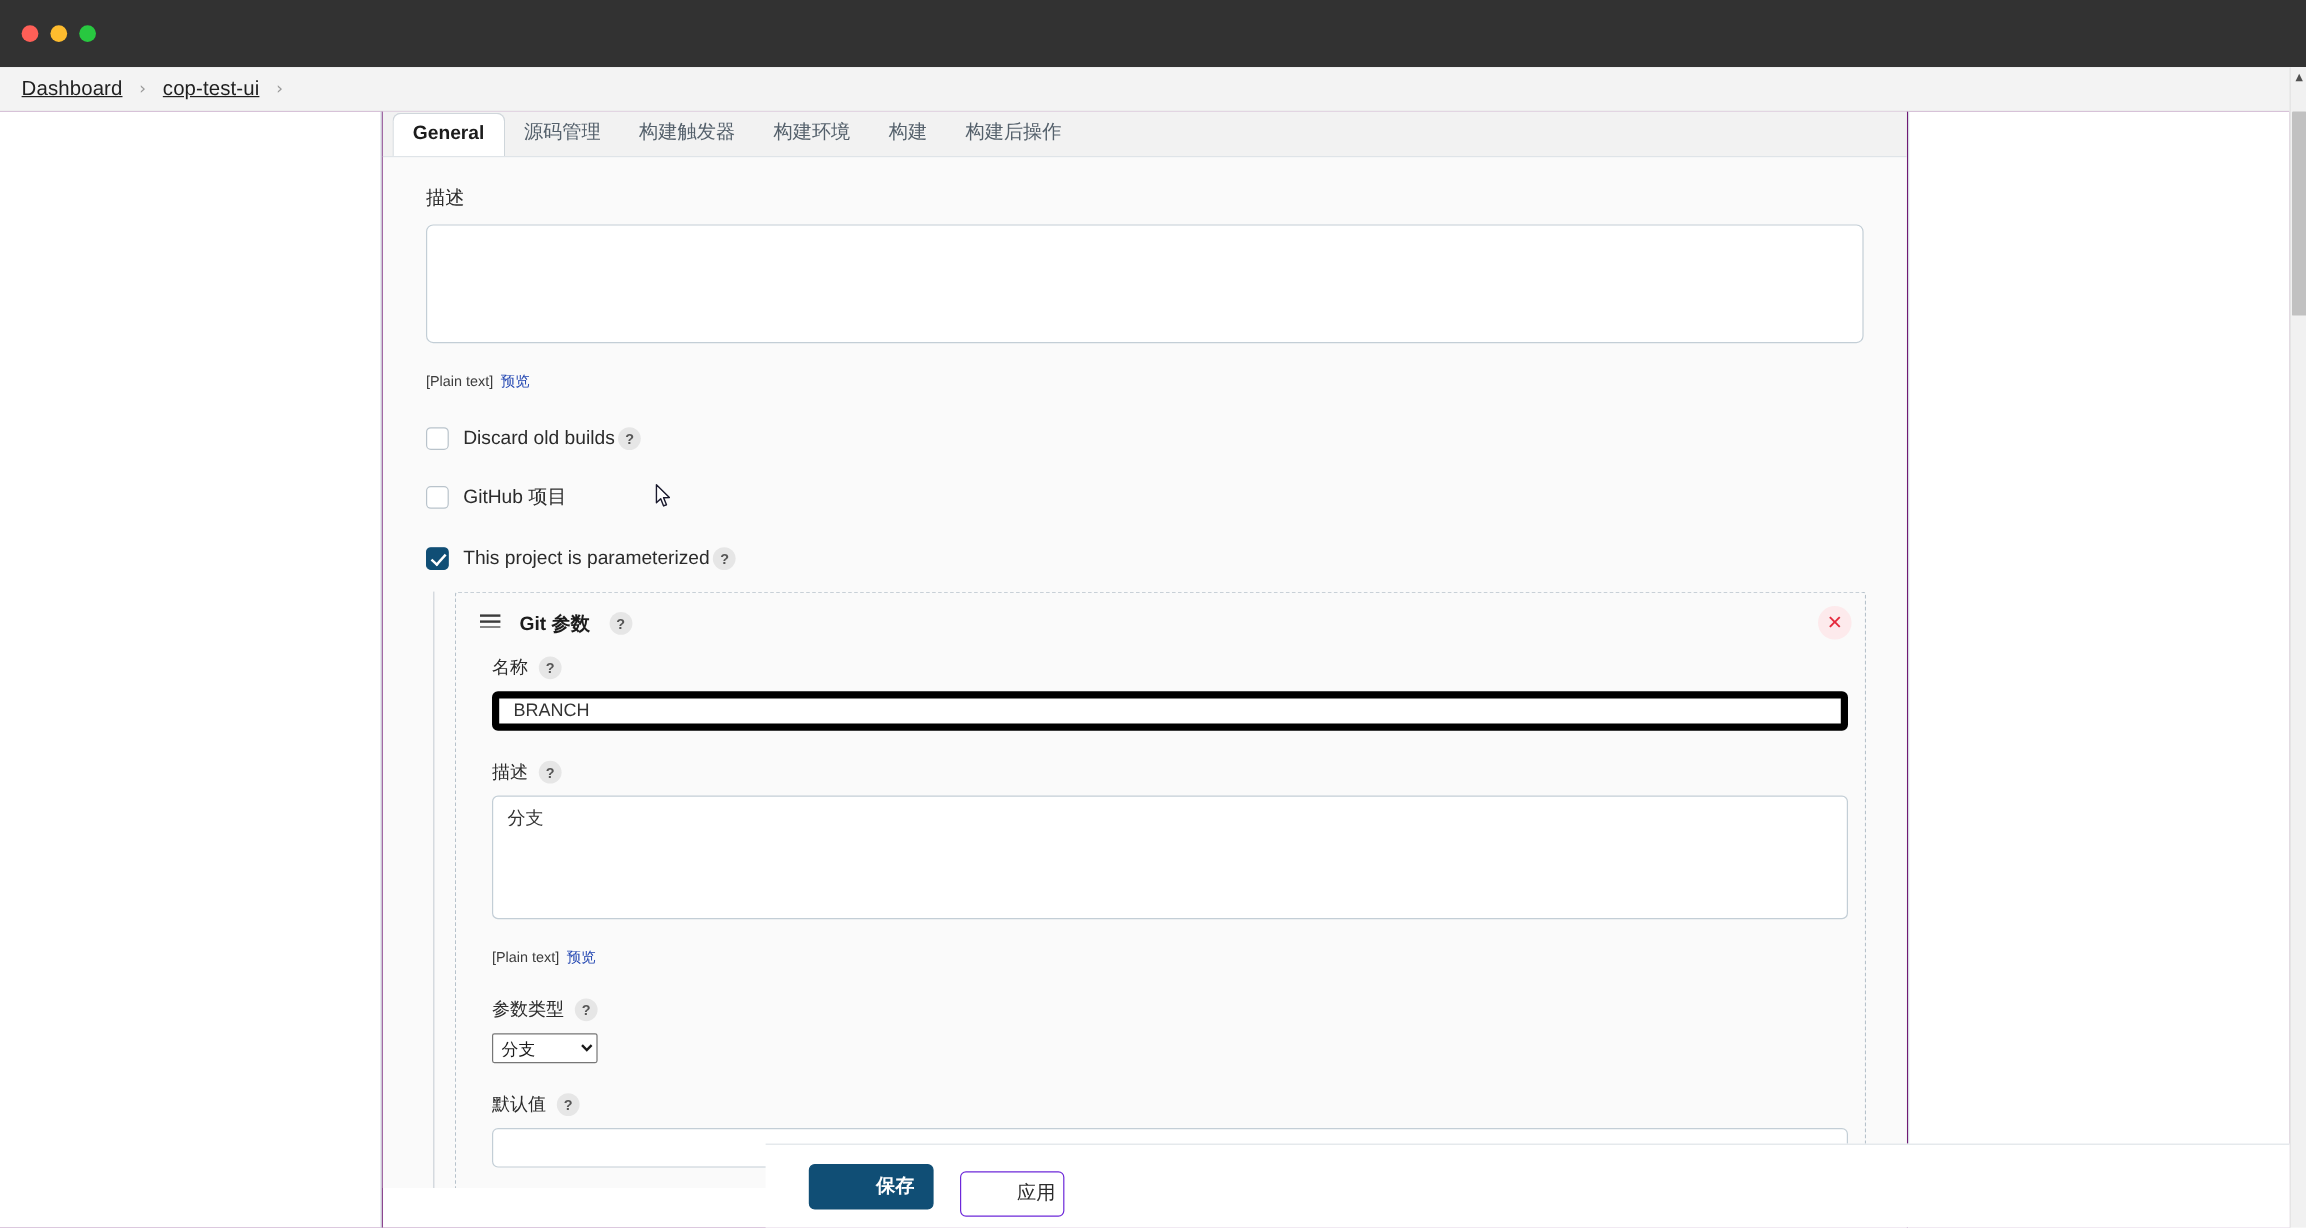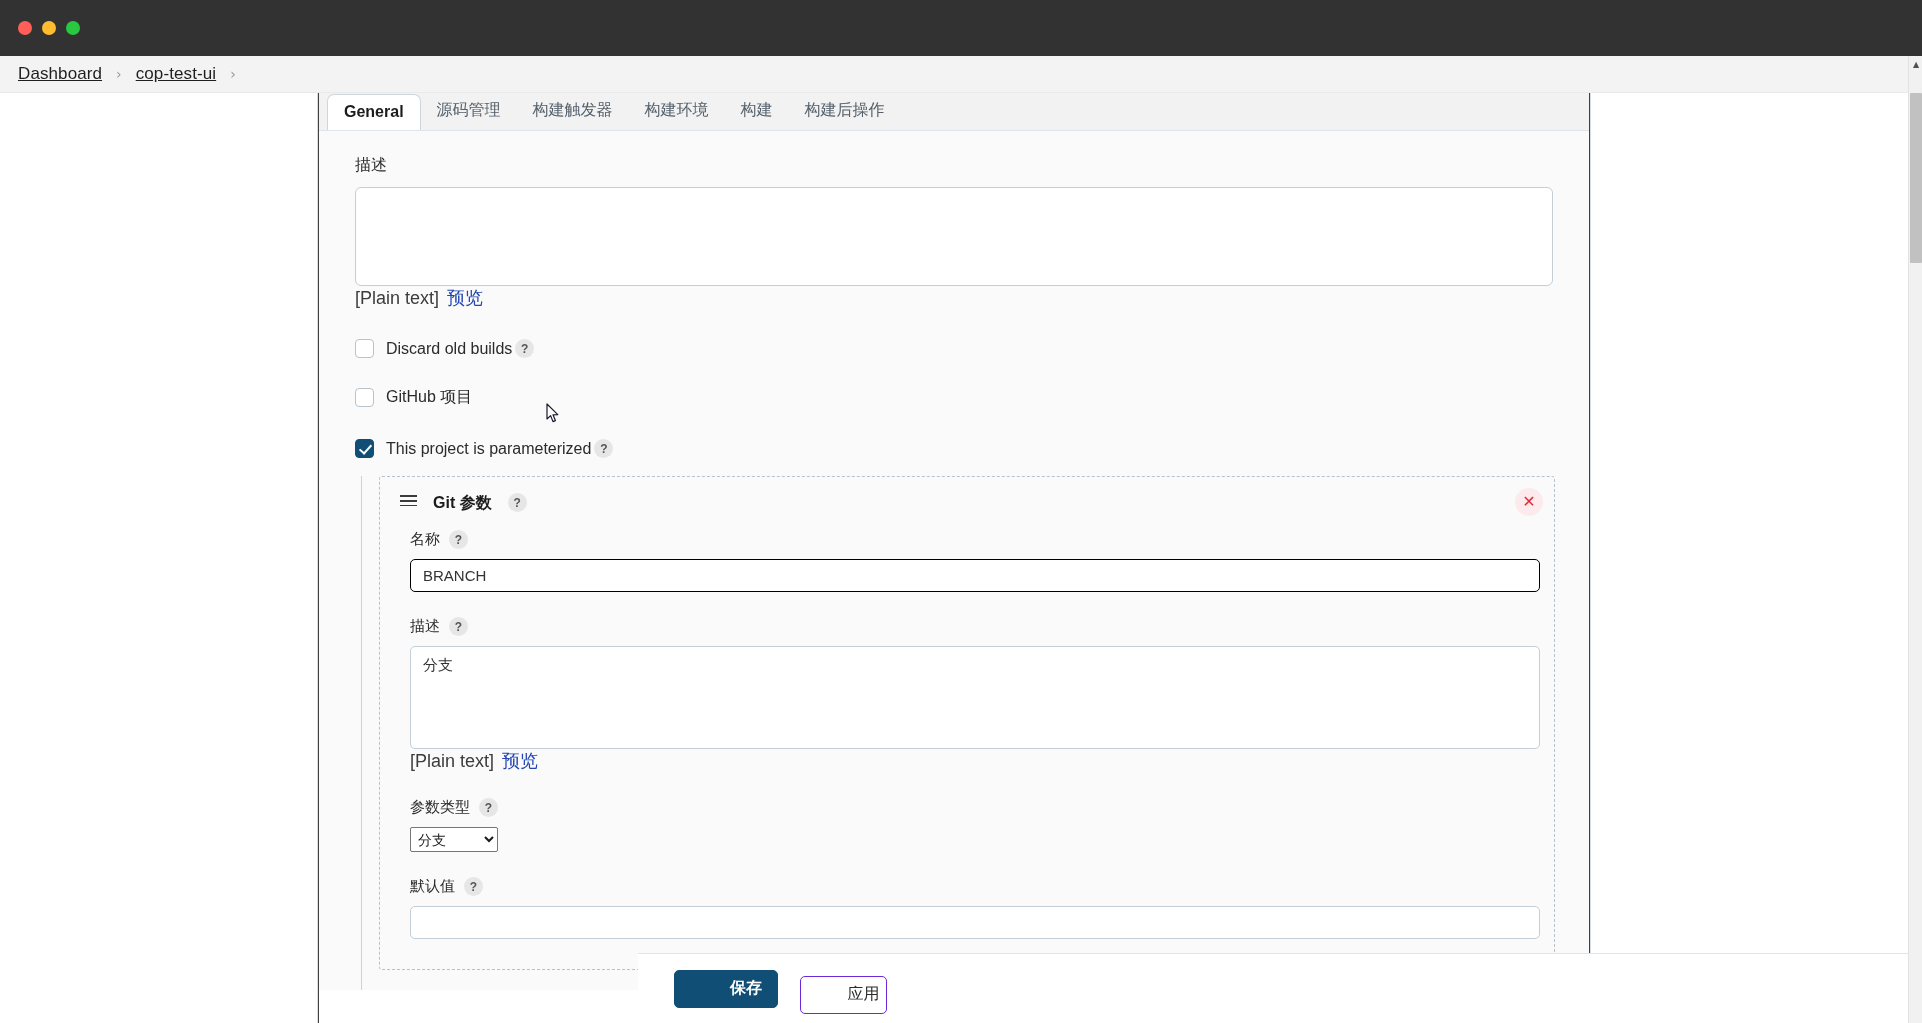--- a/index.html
+++ b/index.html
@@ -43,21 +43,21 @@
   .crumb-sep {
     font-size: 14px; color: #999;
     margin: 0 14px;
     font-family: "DejaVu Sans", sans-serif;
   }
 
   
   #page-body {
     position: absolute; top: 93px; left: 0;
     width: 1908px; height: 930px;
-    background: #404040;
+    background: #701a75;
   }
 
   
   #left-rail {
     position: absolute; left: 0; top: 0;
     width: 318px; height: 930px;
     background: #ffffff;
     border-right: 1px solid #d6dde3;
   }
 
@@ -127,22 +127,22 @@
     background: #fff;
     padding: 9px 12px;
     font-size: 15px;
     color: #333;
     font-family: "Liberation Sans", sans-serif;
     resize: none;
     outline: none;
   }
 
   .plain-text-line {
-    margin-top: 0;
-    font-size: 18px; color: #3c3c3c;
+    margin-top: 24px;
+    font-size: 12px; color: #3c3c3c;
   }
   .preview-link {
     color: #2145b1; text-decoration: none; cursor: pointer;
     margin-left: 3px;
   }
 
   
   .check-row {
     display: flex; align-items: center; gap: 12px;
     margin-top: 29px;
@@ -216,21 +216,21 @@
 
   .param-body { padding-left: 10px; }
   .sub-label {
     font-size: 15px; color: #2b2b2b;
     margin: 12px 0 10px 0;
     display: flex; align-items: flex-start; gap: 9px;
   }
   input.text-input {
     display: block;
     width: 1130px; height: 33px;
-    border: 1px solid #000000;
+    border: 6px solid #000000;
     border-radius: 5px;
     background: #fff;
     padding: 0 12px;
     font-size: 15px; color: #333;
     font-family: "Liberation Sans", sans-serif;
     outline: none;
   }
   textarea.param-textarea {
     display: block;
     width: 1130px; height: 103px;

